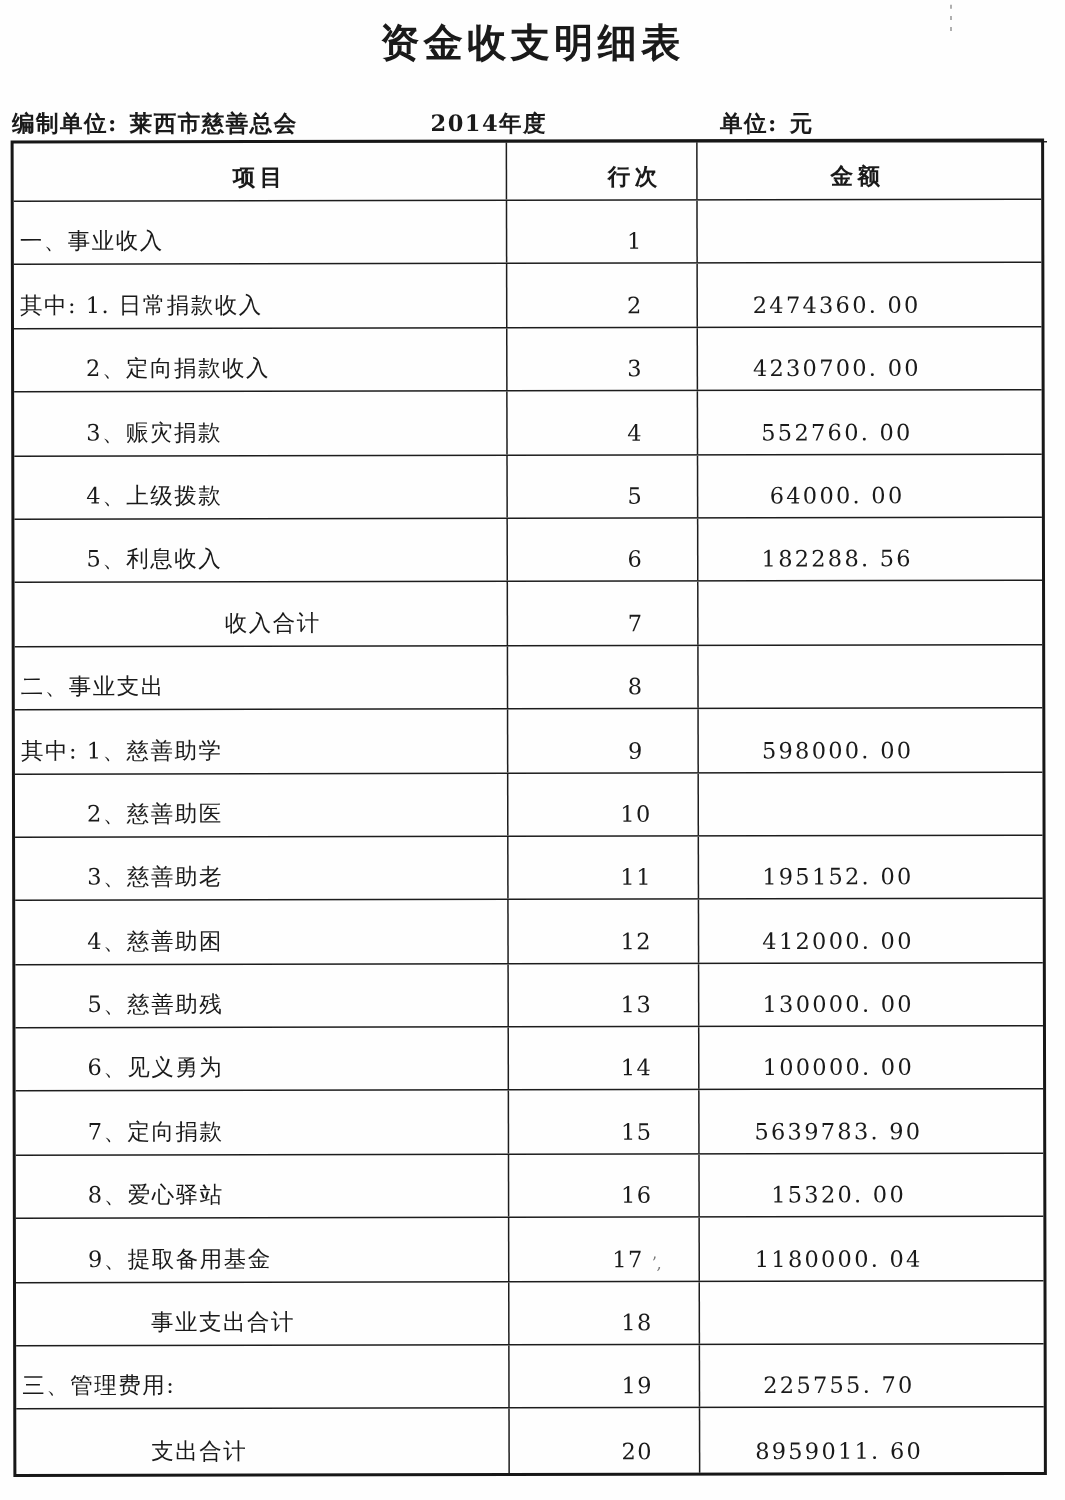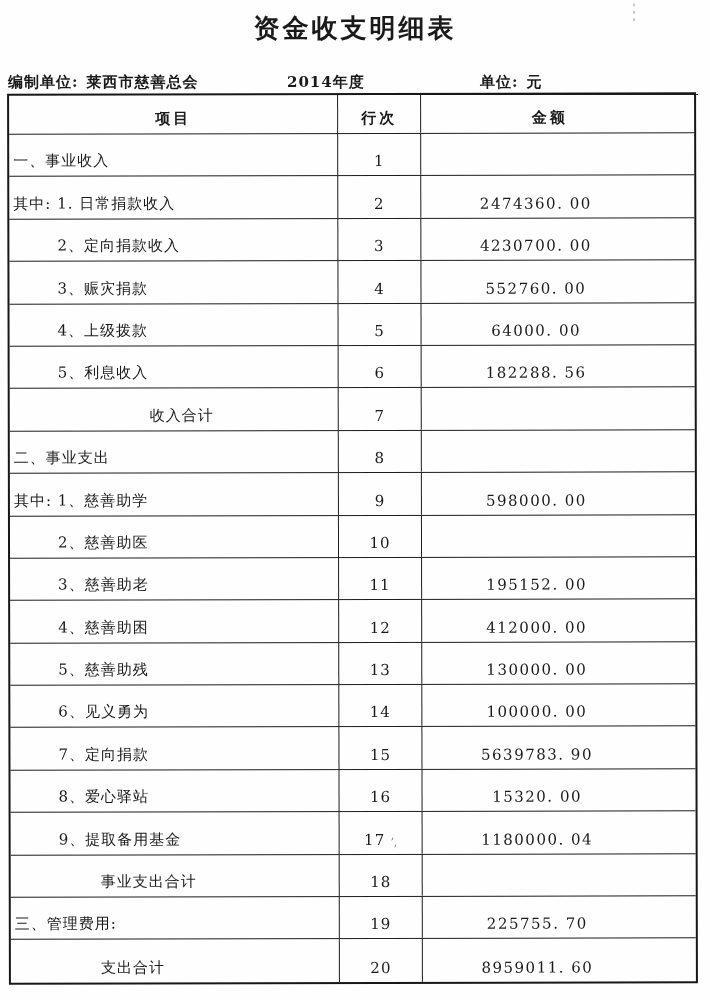--- a/index.html
+++ b/index.html
@@ -54,20 +54,21 @@
     border-right: 1.7px solid #1d1d1d;
     display: flex; align-items: flex-end;
     padding-bottom: 5px;
     white-space: nowrap;
   }
   .c2 {
     width: 83px;
     border-right: 1.7px solid #1d1d1d;
     display: flex; align-items: flex-end; justify-content: center;
     padding-bottom: 5px;
+    margin-left: 44px;
   }
   .c3 {
     flex: 1;
     display: flex; align-items: flex-end; justify-content: center;
     padding-bottom: 5px;
     padding-right: 44px;
     letter-spacing: 1.5px;
   }
   .row.head .c1 { justify-content: center; padding-left: 0; }
   .row.head .c3 { padding-right: 16px; letter-spacing: 3px; }

